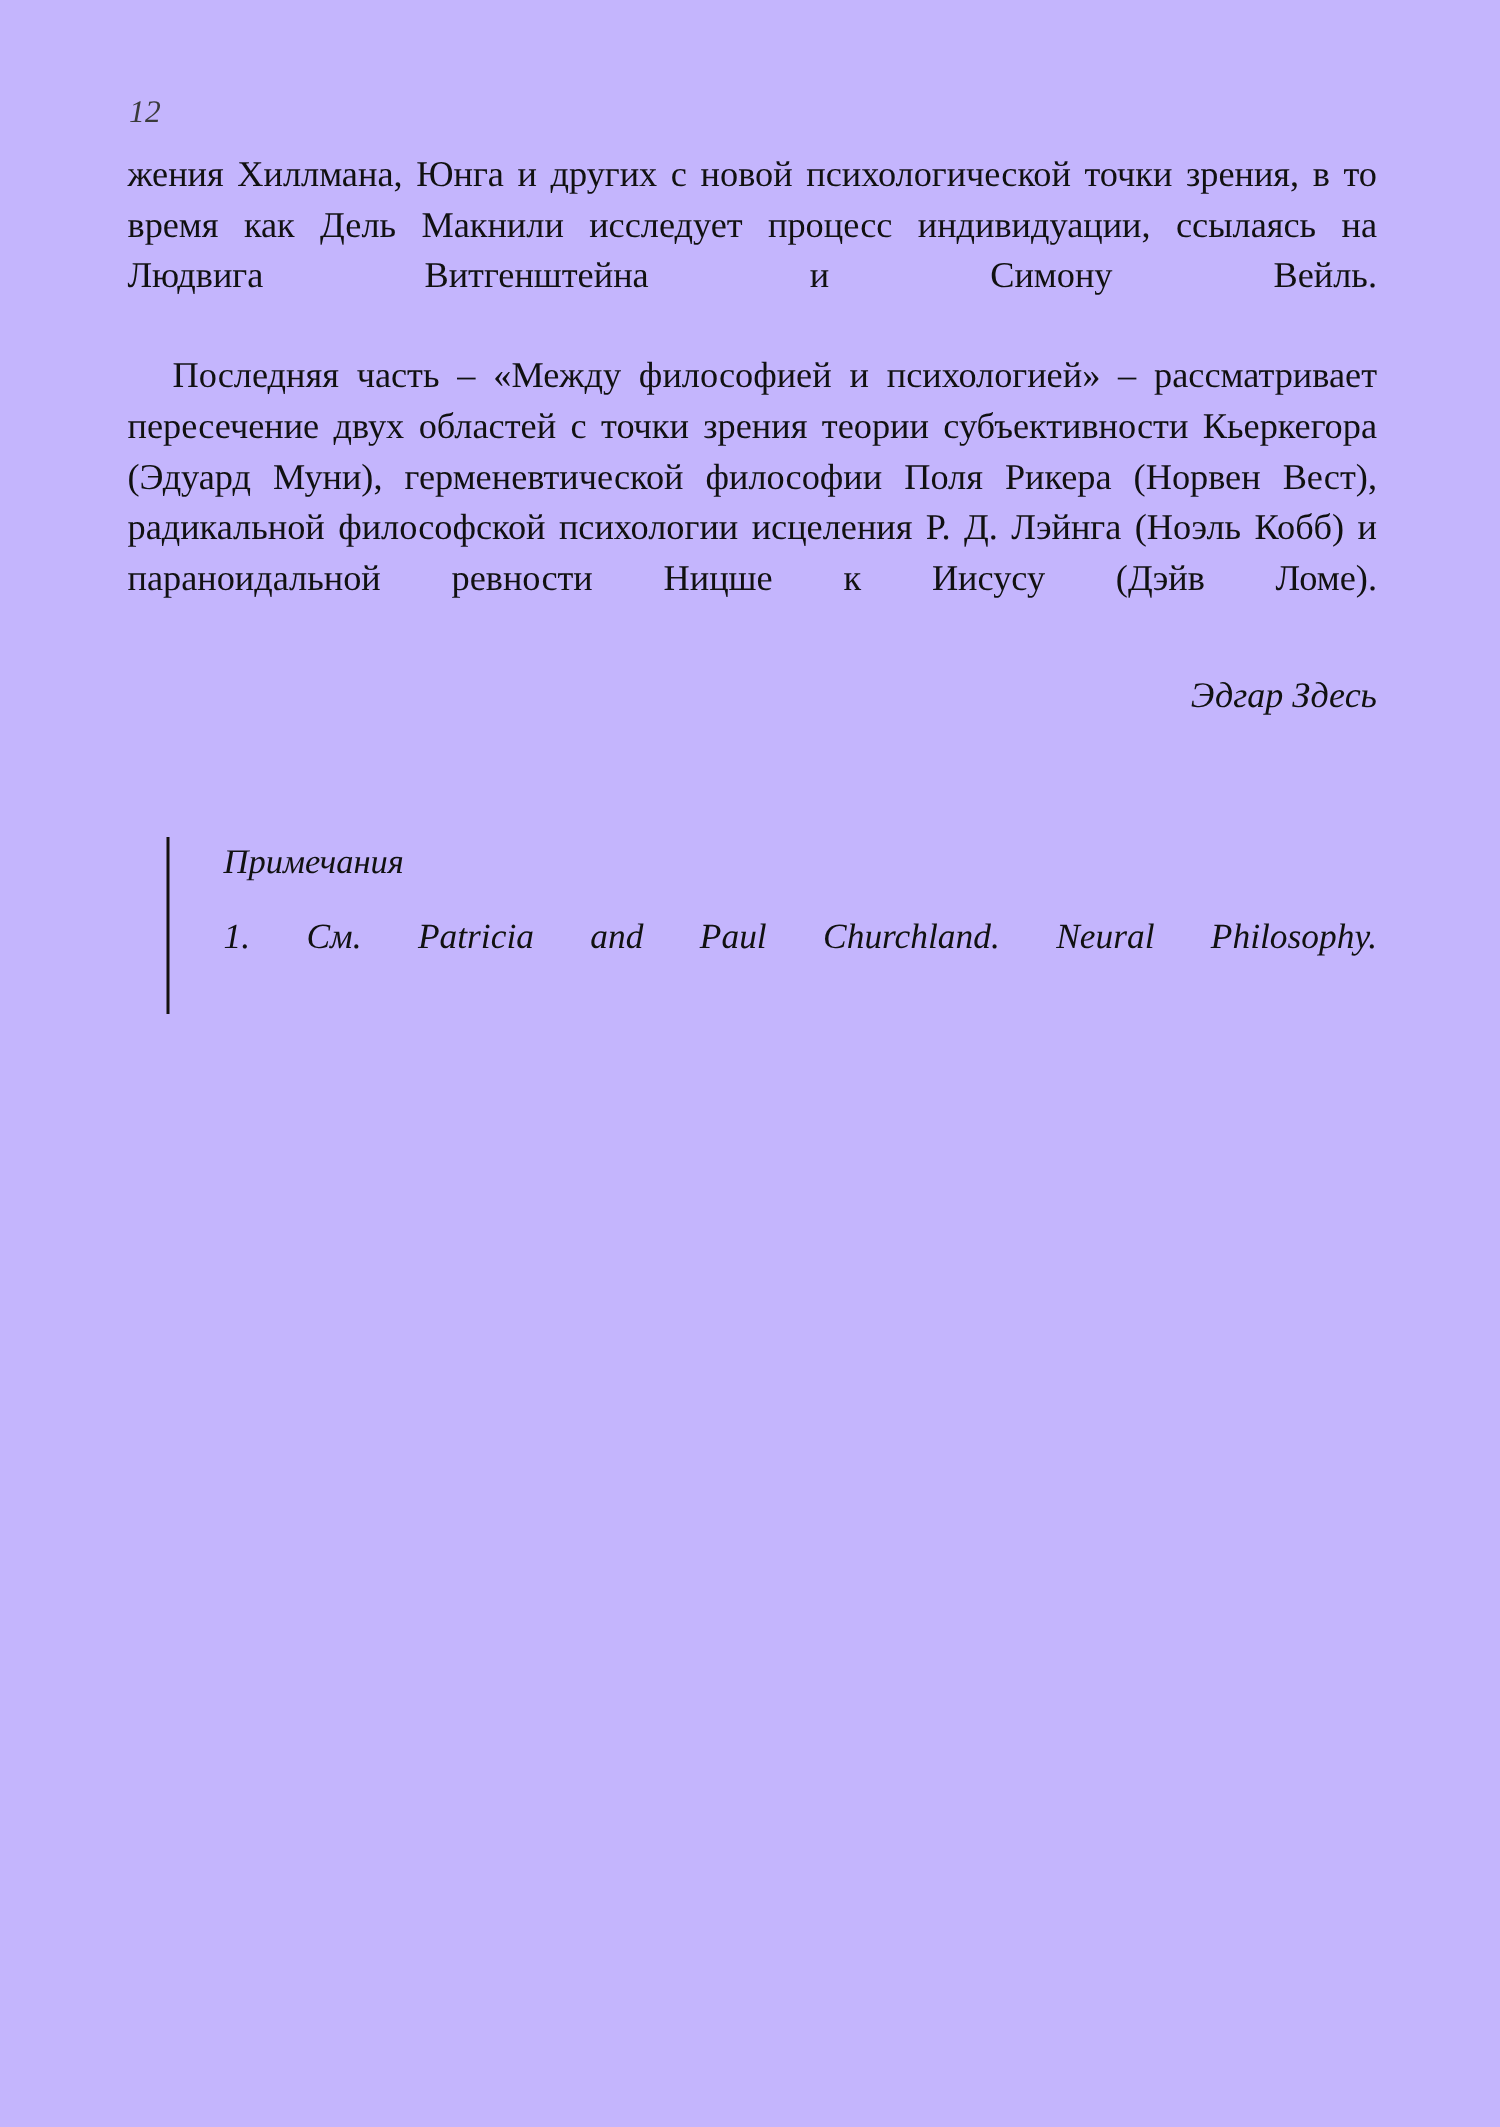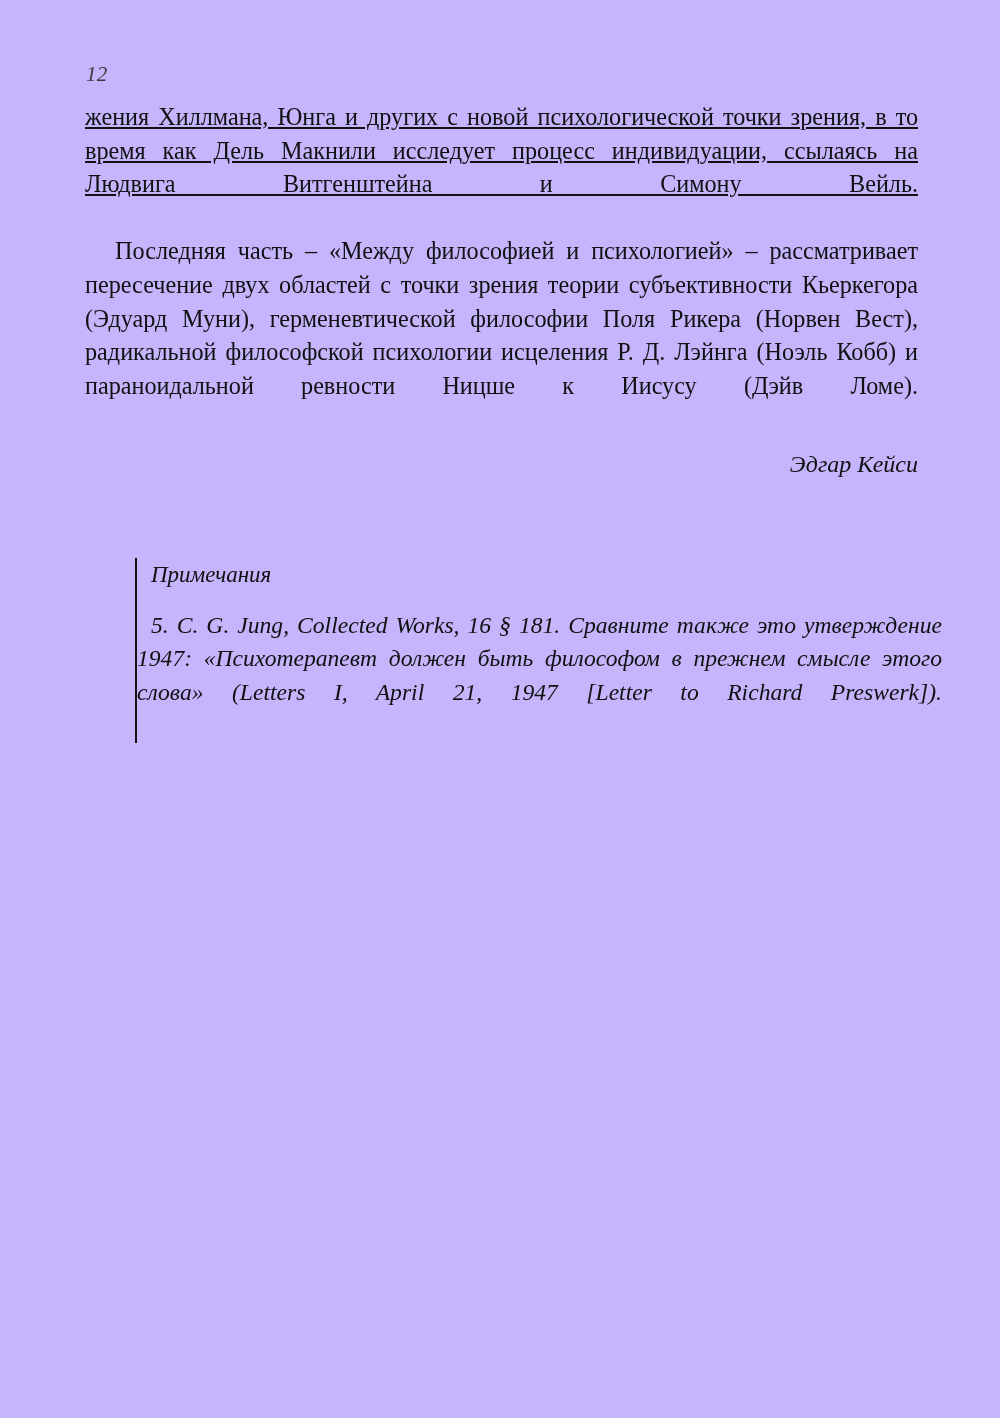--- a/index.html
+++ b/index.html
@@ -46,21 +46,20 @@
     line-height: 33.6px;
     text-align: justify;
     text-justify: inter-word;
     text-indent: 30px;
     hyphens: manual;
     word-spacing: 0.2px;
   }
 
   .body-block p.no-indent {
     text-indent: 0;
-    text-decoration: underline;
   }
 
   
   .body-block p::after {
     content: "";
     display: inline-block;
     width: 100%;
   }
 
   
@@ -78,24 +77,23 @@
   .byline div {
     white-space: nowrap;
   }
 
   
   .notes {
     position: absolute;
     left: 111px;
     top: 558px;
     width: 807px;
-    padding-left: 0;
+    padding-left: 22px;
     border-left: 2.5px solid #15110e;
     box-sizing: border-box;
-    margin-left: 24px;
   }
 
   .notes-heading {
     font-style: italic;
     font-size: 23px;
     line-height: 33px;
     margin: 0 0 18px 0;
     text-indent: 14px;
   }
 
@@ -129,29 +127,29 @@
 <div class="page">
 
   <div class="folio">12</div>
 
   <div class="body-block">
     <p class="no-indent">жения Хиллмана, Юнга и других с новой психологической точки зрения, в то время как Дель Макнили исследует процесс индивидуации, ссылаясь на Людвига Витгенштейна и Симону Вейль.</p>
     <p>Последняя часть – «Между философией и психологией» – рассматривает пересечение двух областей с точки зрения теории субъективности Кьеркегора (Эдуард Муни), герменевтической философии Поля Рикера (Норвен Вест), радикальной философской психологии исцеления Р. Д. Лэйнга (Ноэль Кобб) и параноидальной ревности Ницше к Иисусу (Дэйв Ломе).</p>
   </div>
 
   <div class="byline">
-    <div>Эдгар Кейси</div>
+    <div>Эдгар Здесь</div>
   </div>
 
   <div class="notes">
     <div class="notes-heading">Примечания</div>
 
+    <p class="note">
+      <span class="num">1.</span>
+      <span>См. Patricia and Paul Churchland. Neural Philosophy.</span>
+    </p>
 
 
 
 
-    <p class="note">
-      <span class="num">5.</span>
-      <span>C. G. Jung, Collected Works, 16 § 181. Сравните также это утверждение 1947: «Психотерапевт должен быть философом в прежнем смысле этого слова» (Letters I, April 21, 1947 [Letter to Richard Preswerk]).</span>
-    </p>
   </div>
 
 </div>
 
 </body></html>

